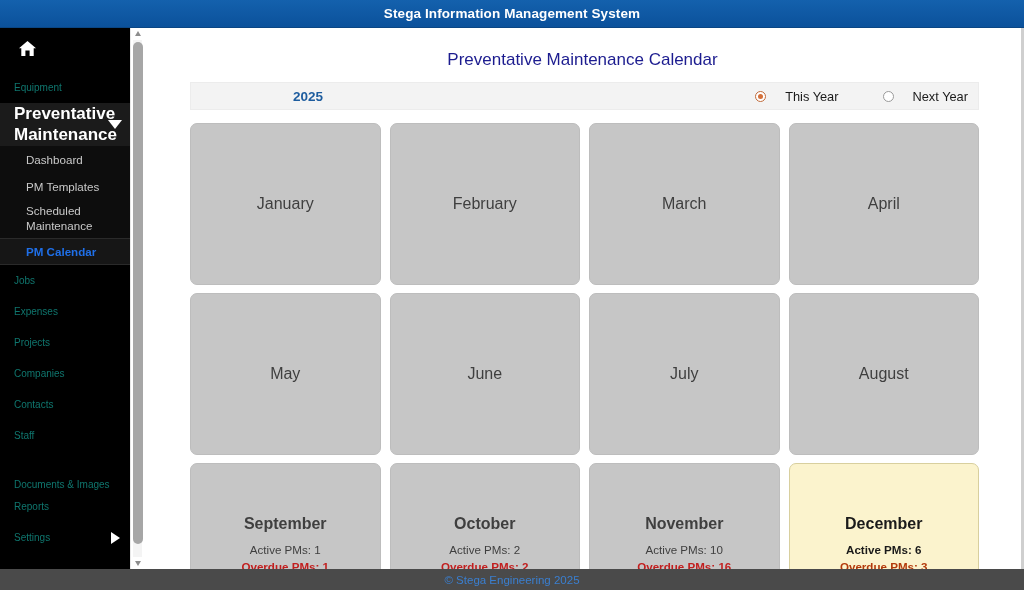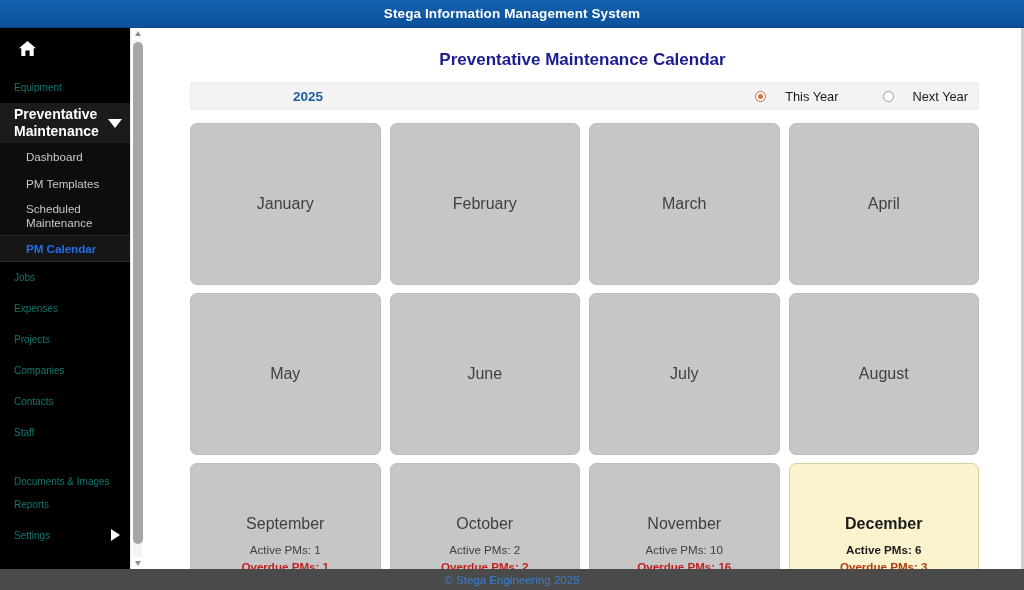--- a/index.html
+++ b/index.html
@@ -64,21 +64,21 @@
     color: #0f766e;
     font-size: 10px;
     white-space: nowrap;
   }
   .nav-item.section {
     background: #1b1b1b;
     color: #ffffff;
     font-weight: bold;
     min-height: 40px;
     line-height: 1.25;
-    font-size: 14px;
+    font-size: 17px;
     padding-right: 8px;
   }
   .nav-item.section .lbl { white-space: normal; width: 88px; }
   .nav-item.wrap {
     min-height: 40px;
     line-height: 1.25;
   }
   .nav-item.wrap .lbl { white-space: normal; margin-top: 28px; }
 
   .subnav { background: #0d0d0d; }
@@ -162,21 +162,21 @@
     width: 878px;
     height: 541px;
     background: #ffffff;
     border-right: 1px solid #cfcfcf;
   }
 
   .page-title {
     text-align: center;
     color: #1c1c8f;
     font-size: 17px;
-    font-weight: bold;
+    font-weight: normal;
     margin-top: 22px;
   }
 
   
   .yearbar {
     margin: 12px 42px 0 46px;
     height: 28px;
     background: #f3f3f3;
     border: 1px solid #ececec;
     display: flex;
@@ -247,21 +247,21 @@
   }
   .month-card .stat-active {
     font-size: 11.6px;
     color: #3f3f3f;
   }
   .month-card .stat-overdue {
     font-size: 11.6px;
     color: #c21f1f;
     font-weight: bold;
   }
-  .month-card.has-stats .mname { margin-bottom: 6px; }
+  .month-card.has-stats .mname { margin-bottom: 6px; font-weight: bold; }
 
   .month-card.current {
     background: #fbf3cd;
     border: 1px solid #d8cf9e;
   }
   .month-card.current .mname {
     color: #1a1a1a;
     font-weight: bold;
   }
   .month-card.current .stat-active {

